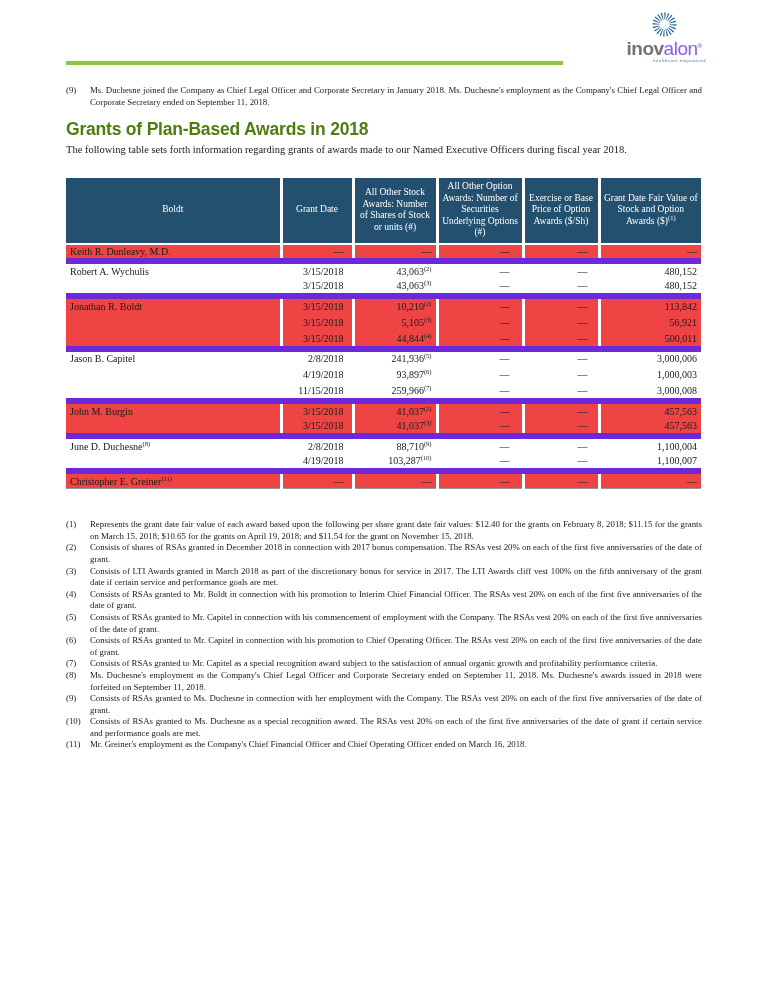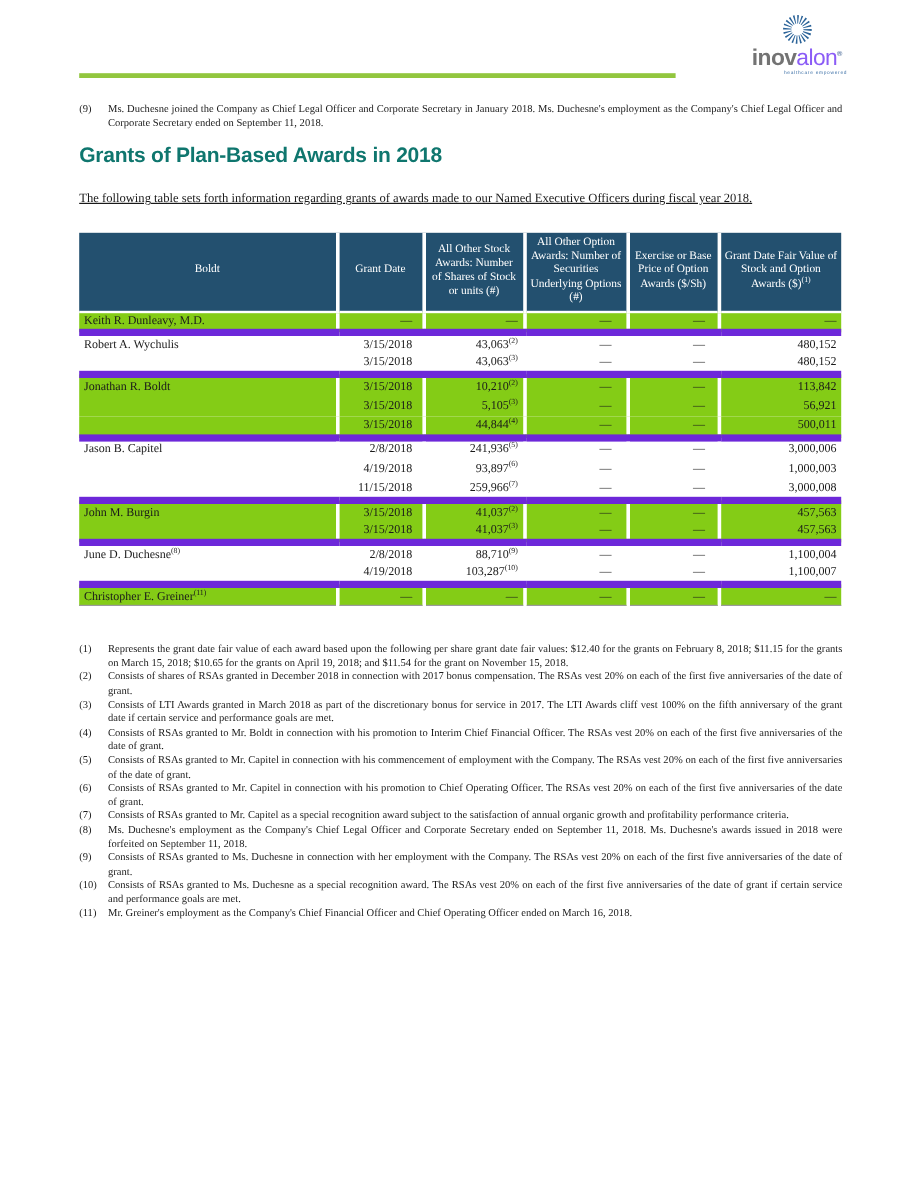--- a/index.html
+++ b/index.html
@@ -19,33 +19,33 @@
   .wm-reg   { font-size:6px; color:#2E5288; vertical-align:super; }
   .tagline  { font-family:"Liberation Sans", sans-serif; font-size:4px; letter-spacing:0.6px; color:#3A6EA5; text-align:right; padding-right:8px; margin-top:-1px; }
   
   .content { padding:0 66px; }
   .fn-row { display:flex; font-size:8.8px; line-height:11.6px; }
   .fn-num { flex:0 0 24px; }
   .fn-text { flex:1; text-align:justify; }
   .fn-top { margin-top:15px; }
   h1.title {
     font-family:"Liberation Sans", sans-serif; font-weight:700; font-size:17.5px;
-    line-height:20px; color:#0f766e; margin-top:11px; letter-spacing:-0.2px;
+    line-height:20px; color:#4d7c0f; margin-top:11px; letter-spacing:-0.2px;
   }
-  p.intro { font-size:10.5px; line-height:14.5px; margin-top:20px;text-decoration:underline; }
+  p.intro { font-size:10.5px; line-height:14.5px; margin-top:4px; }
   
   table.grants { border-collapse:collapse; width:635px; margin-top:20px; table-layout:fixed; border-bottom:1px solid #9a9a9a; }
   table.grants th {
     background:#23506F; color:#ffffff; font-weight:400; font-size:9.5px; line-height:11.5px;
     text-align:center; vertical-align:middle; height:66px; padding:2px 3px;
     border-bottom:2px solid #ffffff;
   }
   table.grants th + th, table.grants td + td { border-left:3px solid #ffffff; }
   table.grants td { font-size:10px; line-height:11px; height:17.5px; vertical-align:middle; }
-  tr.gray td { background:#84cc16; }
+  tr.gray td { background:#ef4444; }
   tr.white td { background:#ffffff; }
   tr.group-start td { border-top:6px solid #6d28d9; }
   td.name-cell { text-align:left; padding-left:4px; }
   td.num { text-align:right; }
   td.c-date { padding-right:8px; }
   td.c-stock { padding-right:4px; }
   td.c-opt { padding-right:12px; }
   td.c-exer { padding-right:10px; }
   td.c-fair { padding-right:4px; }
   sup.tbl-sup { font-size:6.5px; line-height:0; vertical-align:super; }

